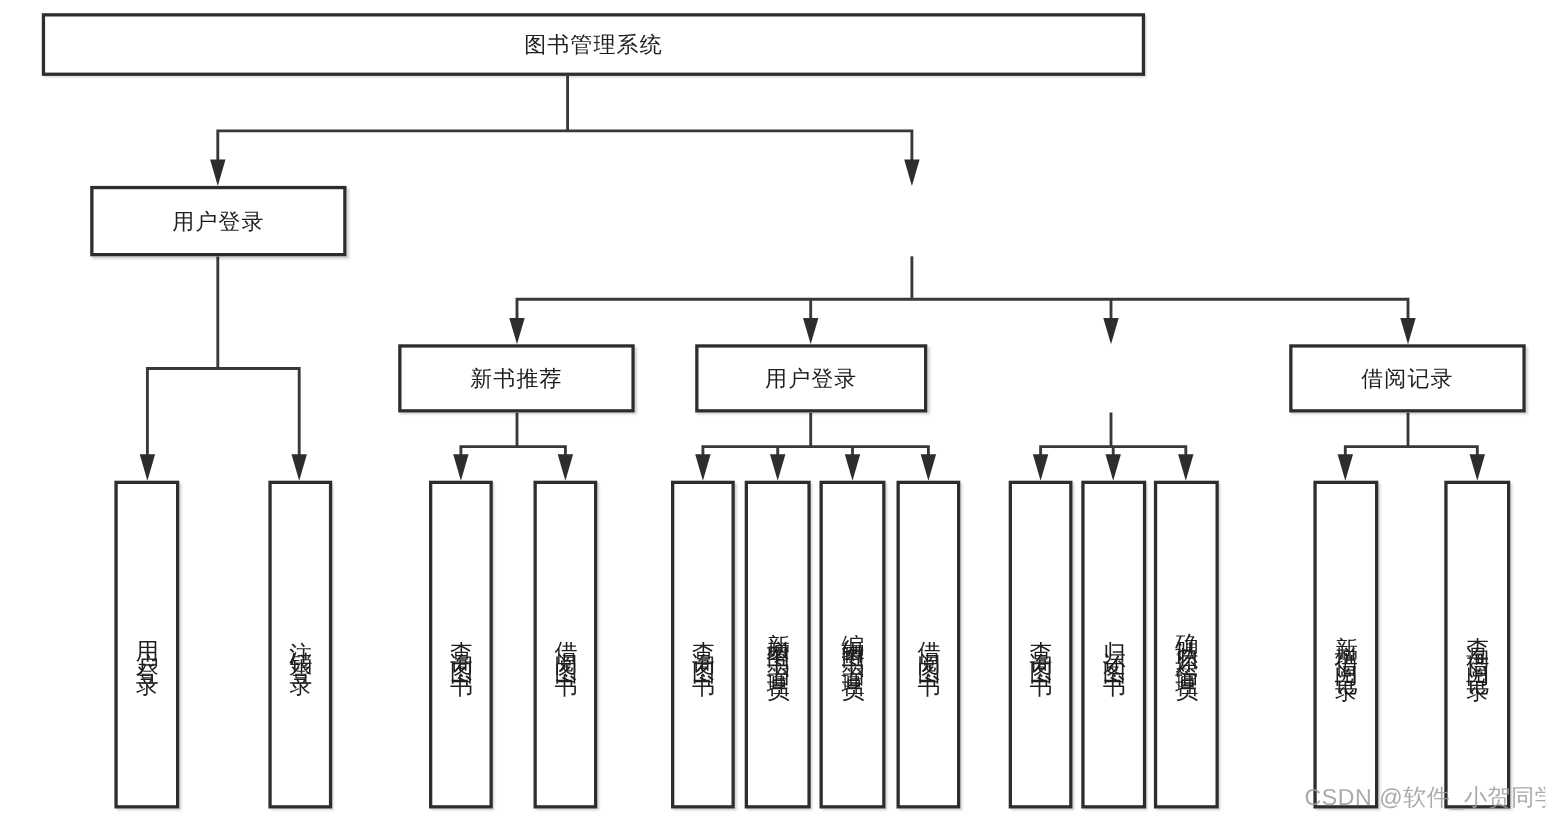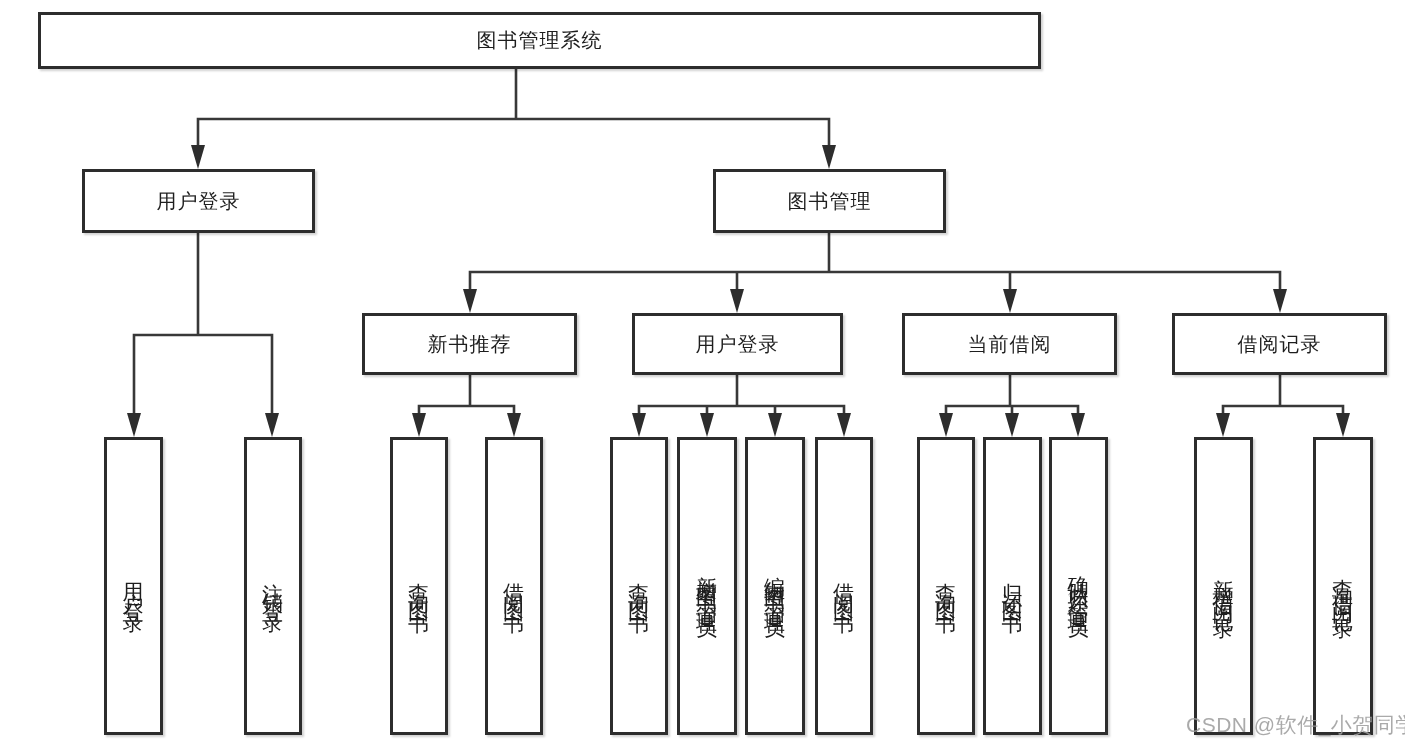--- a/index.html
+++ b/index.html
@@ -111,32 +111,26 @@
     </g>
   </svg>
 
   <div class="node" style="left:18px; top:12px; width:1003px; height:57px;margin-left:20px;">
     <span class="hlabel">图书管理系统</span>
   </div>
 
   <div class="node" style="left:82px; top:169px; width:233px; height:64px;">
     <span class="hlabel">用户登录</span>
   </div>
-  <div class="node" style="left:713px; top:169px; width:233px; height:64px;">
-    <span class="hlabel">图书管理</span>
-  </div>
 
   <div class="node" style="left:362px; top:313px; width:215px; height:62px;">
     <span class="hlabel">新书推荐</span>
   </div>
   <div class="node" style="left:632px; top:313px; width:211px; height:62px;">
     <span class="hlabel">用户登录</span>
-  </div>
-  <div class="node" style="left:902px; top:313px; width:215px; height:62px;">
-    <span class="hlabel">当前借阅</span>
   </div>
   <div class="node" style="left:1172px; top:313px; width:215px; height:62px;">
     <span class="hlabel">借阅记录</span>
   </div>
 
   <div class="node" style="left:104px; top:437px; width:59px; height:298px;">
     <span class="vtext">用户登录</span>
   </div>
   <div class="node" style="left:244px; top:437px; width:58px; height:298px;">
     <span class="vtext">注销登录</span>

